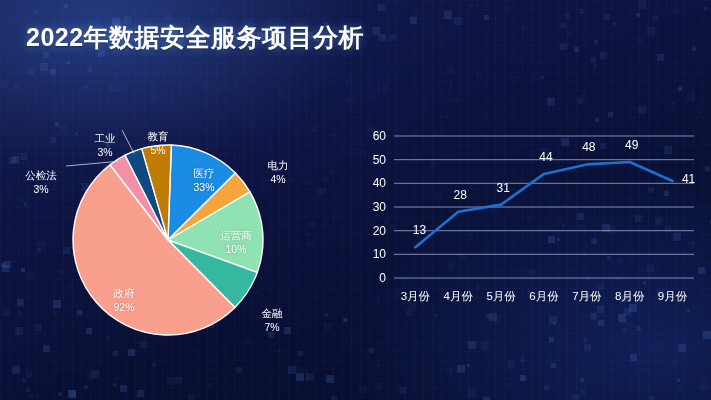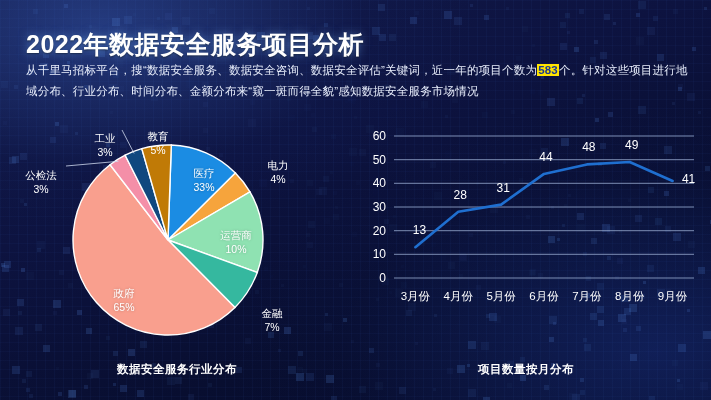--- a/index.html
+++ b/index.html
@@ -42,21 +42,21 @@
   .mosaic-dots span {
     position: absolute;
     display: block;
     background: rgba(90,145,235,0.30);
   }
 
   
   .title {
     position: absolute;
     left: 26px;
-    top: 28px;
+    top: 21px;
     font-size: 25px;
     font-weight: bold;
     letter-spacing: 0.5px;
     color: #ffffff;
     text-shadow: 0 0 10px rgba(120,180,255,0.55), 0 1px 2px rgba(0,0,0,0.6);
     white-space: nowrap;
   }
 
   
   .body-text {
@@ -569,23 +569,20 @@
       <span style="left: 538px; top: 90px; width: 5px; height: 5px; opacity: 0.0343275;"></span>
       <span style="left: 687px; top: 309px; width: 3px; height: 3px; opacity: 0.547242;"></span>
       <span style="left: 594px; top: 64px; width: 3px; height: 3px; opacity: 0.253265;"></span>
       <span style="left: 140px; top: 341px; width: 7px; height: 7px; opacity: 0.342576;"></span>
       <span style="left: 132px; top: 155px; width: 4px; height: 4px; opacity: 0.0639462;"></span>
       <span style="left: 636px; top: 37px; width: 8px; height: 8px; opacity: 0.134173;"></span>
     </div>
 
   <div class="title">2022年数据安全服务项目分析</div>
 
-  <div class="body-text">
-    <span>从千里马招标平台，搜“数据安全服务、数据安全咨询、数据安全评估”关键词，近一年的项目个数为</span><span class="hl">583</span><span>个。针对这些项目进行地域分布、行业分布、时间分布、金额分布来“窥一斑而得全貌”感知数据安全服务市场情况</span>
-  </div>
 
   <div class="charts">
 
     <div class="pie-panel">
       <div class="pie-wrap">
         <svg class="pie-svg" width="338" height="240" viewBox="0 0 338 240">
           <g id="pieSlices">
               <path d="M 160 122 L 163.32 27.06 A 95 95 0 0 1 227.41 55.06 Z" fill="#1b8ce3" stroke="#ffffff" stroke-width="1.4"></path>
               <path d="M 160 122 L 227.41 55.06 A 95 95 0 0 1 241.94 73.93 Z" fill="#f6a43c" stroke="#ffffff" stroke-width="1.4"></path>
               <path d="M 160 122 L 241.94 73.93 A 95 95 0 0 1 249.27 154.49 Z" fill="#8fe2b2" stroke="#ffffff" stroke-width="1.4"></path>
@@ -596,21 +593,21 @@
               <path d="M 160 122 L 133.81 30.68 A 95 95 0 0 1 163.32 27.06 Z" fill="#c07a06" stroke="#ffffff" stroke-width="1.4"></path>
             </g>
           <g id="pieLeaders" stroke="#cfd9ef" stroke-width="0.8" fill="none">
               <path d="M 126.1 35.4 L 114 12"></path>
               <path d="M 110.4 43.3 L 58 48"></path>
             </g>
         </svg>
         <div id="pieLabels">
             <div class="pie-label inside" style="left: 84px; top: 168px; width: 64px;">
               <span class="nm">政府</span>
-              <span class="pc">65%</span>
+              <span class="pc">92%</span>
             </div>
             <div class="pie-label inside" style="left: 196px; top: 110px; width: 64px;">
               <span class="nm">运营商</span>
               <span class="pc">10%</span>
             </div>
             <div class="pie-label inside" style="left: 164px; top: 48px; width: 64px;">
               <span class="nm">医疗</span>
               <span class="pc">33%</span>
             </div>
             <div class="pie-label outside" style="left: 232px; top: 188px; width: 64px;">
@@ -628,21 +625,20 @@
             <div class="pie-label outside" style="left: 65px; top: 13px; width: 64px;">
               <span class="nm">工业</span>
               <span class="pc">3%</span>
             </div>
             <div class="pie-label outside" style="left: 1px; top: 50px; width: 64px;">
               <span class="nm">公检法</span>
               <span class="pc">3%</span>
             </div>
           </div>
       </div>
-      <div class="pie-title">数据安全服务行业分布</div>
     </div>
 
     <div class="line-panel">
       <svg class="line-svg" width="352" height="240" viewBox="0 0 352 240">
         <g id="lineGrid">
             <line x1="44" x2="344" y1="160.0" y2="160.0" stroke="#9fb3d8" stroke-width="0.9" opacity="0.85"></line>
             <line x1="44" x2="344" y1="136.3" y2="136.3" stroke="#9fb3d8" stroke-width="0.9" opacity="0.85"></line>
             <line x1="44" x2="344" y1="112.7" y2="112.7" stroke="#9fb3d8" stroke-width="0.9" opacity="0.85"></line>
             <line x1="44" x2="344" y1="89.0" y2="89.0" stroke="#9fb3d8" stroke-width="0.9" opacity="0.85"></line>
             <line x1="44" x2="344" y1="65.3" y2="65.3" stroke="#9fb3d8" stroke-width="0.9" opacity="0.85"></line>
@@ -673,17 +669,16 @@
         <g id="lineDataLabels">
             <text x="69.42857142857143" y="116.23333333333332" text-anchor="middle" fill="#ffffff" font-size="12">13</text>
             <text x="110.28571428571428" y="80.73333333333333" text-anchor="middle" fill="#ffffff" font-size="12">28</text>
             <text x="153.14285714285714" y="73.63333333333333" text-anchor="middle" fill="#ffffff" font-size="12">31</text>
             <text x="196" y="42.866666666666674" text-anchor="middle" fill="#ffffff" font-size="12">44</text>
             <text x="238.85714285714283" y="33.39999999999999" text-anchor="middle" fill="#ffffff" font-size="12">48</text>
             <text x="281.71428571428567" y="31.03333333333333" text-anchor="middle" fill="#ffffff" font-size="12">49</text>
             <text x="338.57142857142856" y="64.96666666666667" text-anchor="middle" fill="#ffffff" font-size="12">41</text>
           </g>
       </svg>
-      <div class="line-title">项目数量按月分布</div>
     </div>
 
   </div>
 </div>
 
 </body></html>

